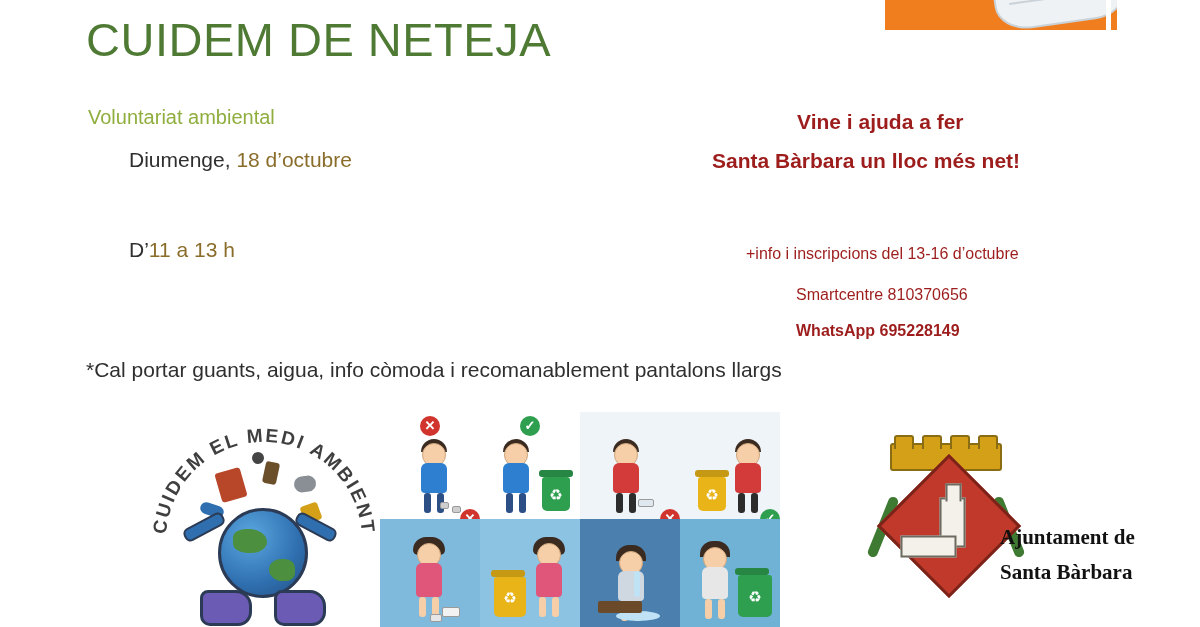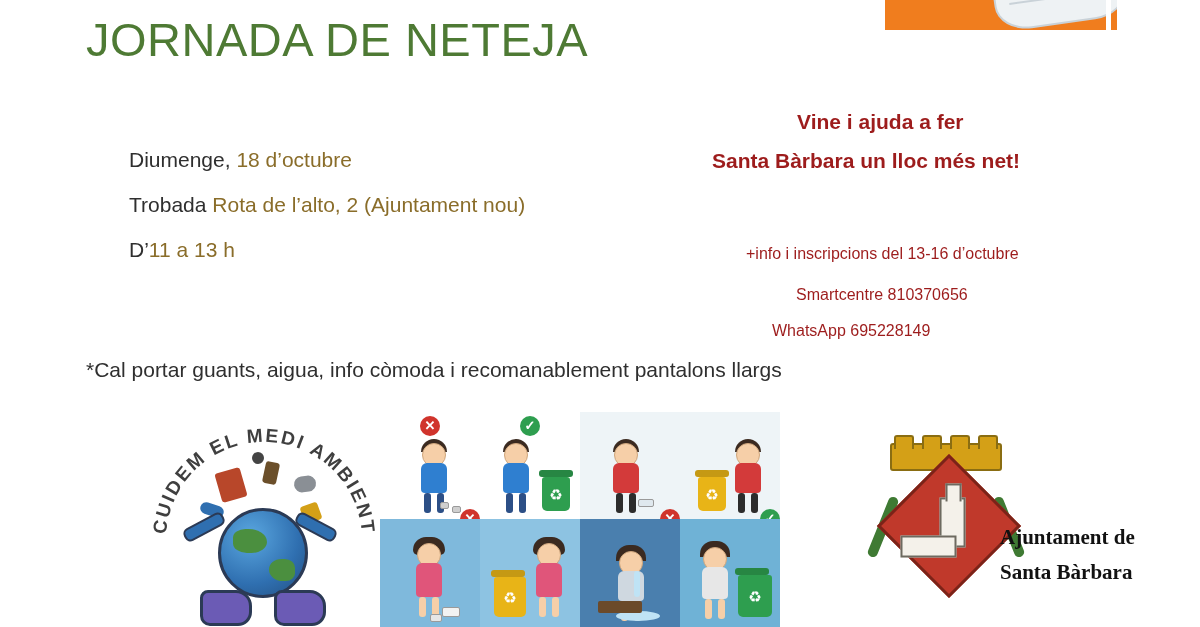--- a/index.html
+++ b/index.html
@@ -127,21 +127,21 @@
 
   .contact {
     position: absolute;
     font-size: 16px;
     color: #9d1c1c;
     white-space: nowrap;
     text-align: center;
   }
   #contact-0 { left: 746px; top: 245px; }
   #contact-1 { left: 796px; top: 286px; }
-  #contact-2 { left: 772px; top: 322px; }
+  #contact-2 { left: 796px; top: 322px; font-weight: bold; }
 
   
   .emblem {
     position: absolute;
     left: 148px;
     top: 412px;
     width: 232px;
     height: 215px;
   }
   .emblem .ring {
@@ -404,28 +404,26 @@
     white-space: nowrap;
   }
   #th-line-1 { top: 82px; }
   #th-line-2 { top: 106px; margin-top: 11px; }
 </style>
 </head>
 <body>
 
 <div class="poster">
 
-  <div class="title">JORNADA DE NETEJA</div>
-
+  <div class="title">CUIDEM DE NETEJA</div>
+
+  <div class="subtitle">Voluntariat ambiental</div>
 
   <div class="info-line" id="line-date">
     <span>Diumenge, </span><span class="accent">18 d’octubre</span>
-  </div>
-  <div class="info-line" id="line-meet">
-    <span>Trobada </span><span class="accent">Rota de l’alto, 2 (Ajuntament nou)</span>
   </div>
   <div class="info-line" id="line-time">
     <span>D’</span><span class="accent">11 a 13 h</span>
   </div>
 
   <div class="note">*Cal portar guants, aigua, info còmoda i recomanablement pantalons llargs</div>
 
   <div class="mask-banner">
 
     <div class="mb-shape"></div>

